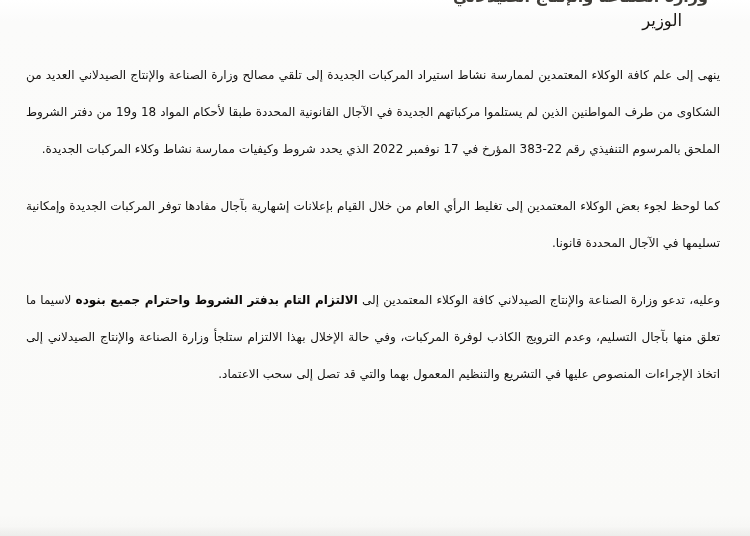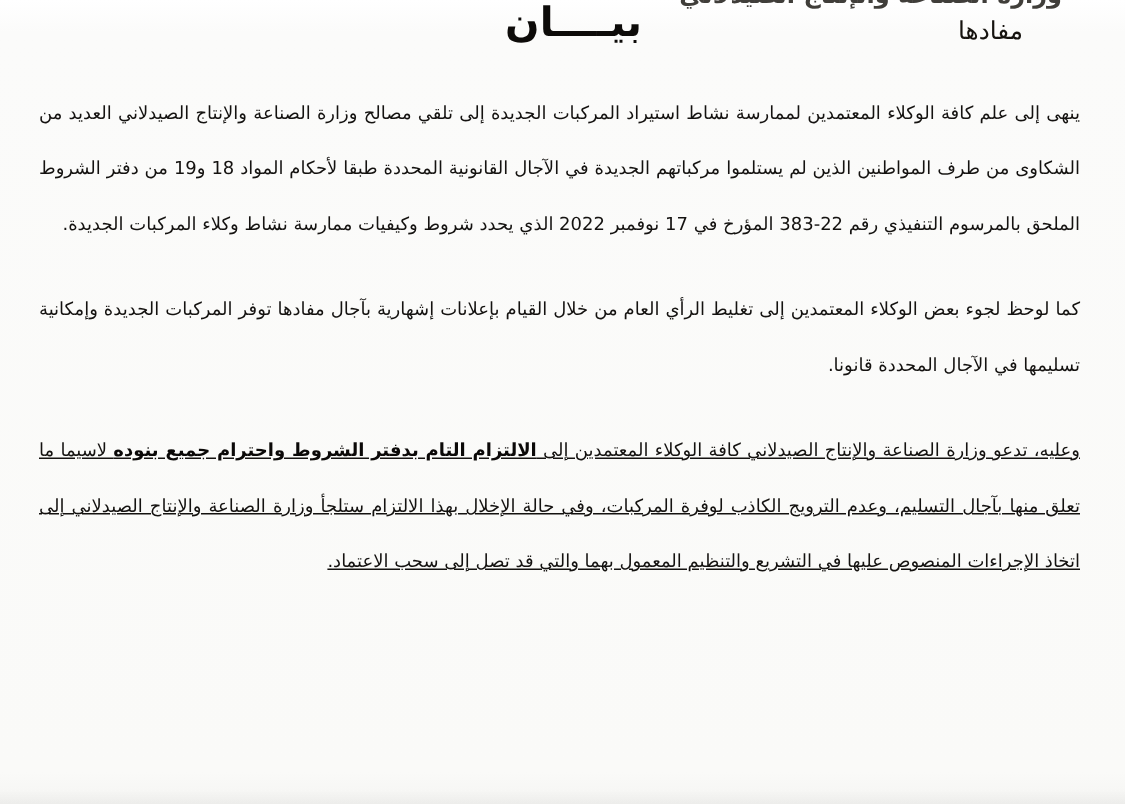--- a/index.html
+++ b/index.html
@@ -83,21 +83,21 @@
     line-height: 37px;
     color: #141210;
     filter: blur(0.12px);
   }
 
   .para {
     margin: 0 0 20px 0;
     text-align: justify;
     text-align-last: right;
   }
-  .para:last-child { margin-bottom: 0; text-decoration: underline; }
+  .para:last-child { margin-bottom: 0; }
 
   .para.p1 { text-align-last: right; }
 
   .bold {
     font-weight: 700;
     color: #0b0908;
   }
 
   
   .scan-edge {
@@ -110,22 +110,21 @@
     pointer-events: none;
   }
 </style>
 </head>
 <body>
 
 <div class="page">
 
   <div class="header">
     <div class="cropped-line">وزارة الصناعة والإنتاج الصيدلاني</div>
-    <div class="minister-line">مفادها</div>
-    <div class="doc-title">بيــــان</div>
+    <div class="minister-line">الوزير</div>
   </div>
 
   <div class="body-text">
     <p class="para p1"><span>ينهى إلى علم كافة الوكلاء المعتمدين لممارسة نشاط استيراد المركبات الجديدة إلى تلقي مصالح وزارة الصناعة والإنتاج الصيدلاني العديد من الشكاوى من طرف المواطنين الذين لم يستلموا مركباتهم الجديدة في الآجال القانونية المحددة طبقا لأحكام المواد 18 و19 من دفتر الشروط الملحق بالمرسوم التنفيذي رقم 22-383 المؤرخ في 17 نوفمبر 2022 الذي يحدد شروط وكيفيات ممارسة نشاط وكلاء المركبات الجديدة.</span></p>
     <p class="para p2"><span>كما لوحظ لجوء بعض الوكلاء المعتمدين إلى تغليط الرأي العام من خلال القيام بإعلانات إشهارية بآجال مفادها توفر المركبات الجديدة وإمكانية تسليمها في الآجال المحددة قانونا.</span></p>
     <p class="para p3"><span>وعليه، تدعو وزارة الصناعة والإنتاج الصيدلاني كافة الوكلاء المعتمدين إلى </span><span class="bold">الالتزام التام بدفتر الشروط واحترام جميع بنوده</span><span> لاسيما ما تعلق منها بآجال التسليم، وعدم الترويج الكاذب لوفرة المركبات، وفي حالة الإخلال بهذا الالتزام ستلجأ وزارة الصناعة والإنتاج الصيدلاني إلى اتخاذ الإجراءات المنصوص عليها في التشريع والتنظيم المعمول بهما والتي قد تصل إلى سحب الاعتماد.</span></p>
   </div>
 
   <div class="scan-edge"></div>
 </div>

